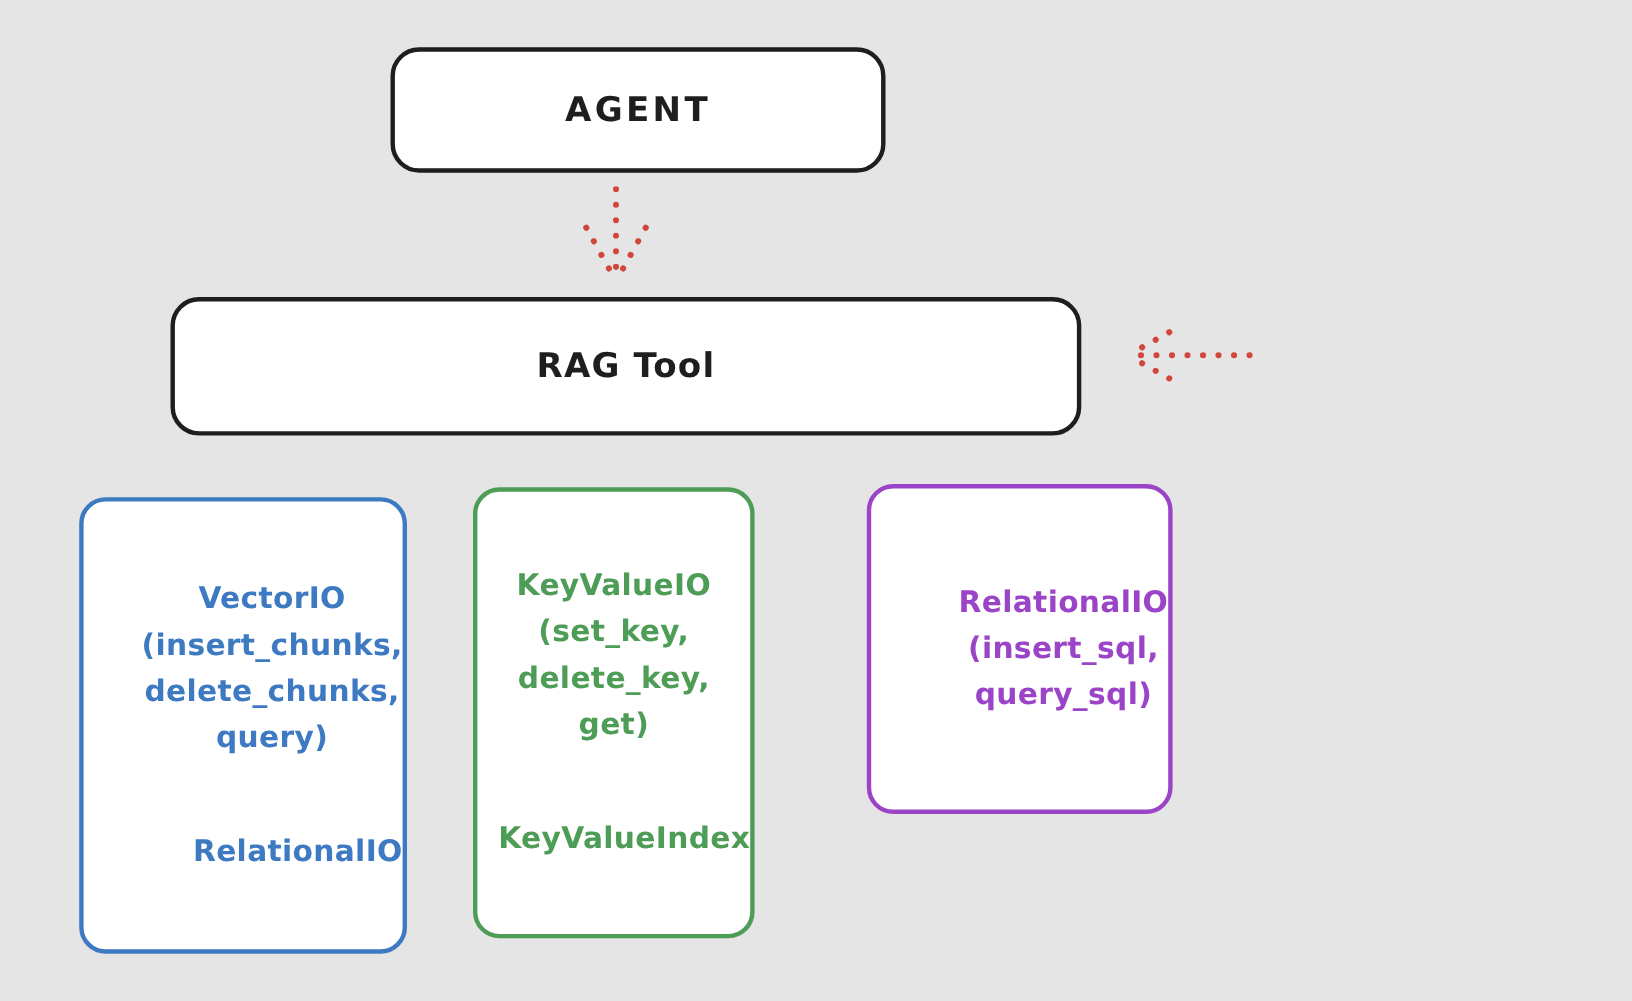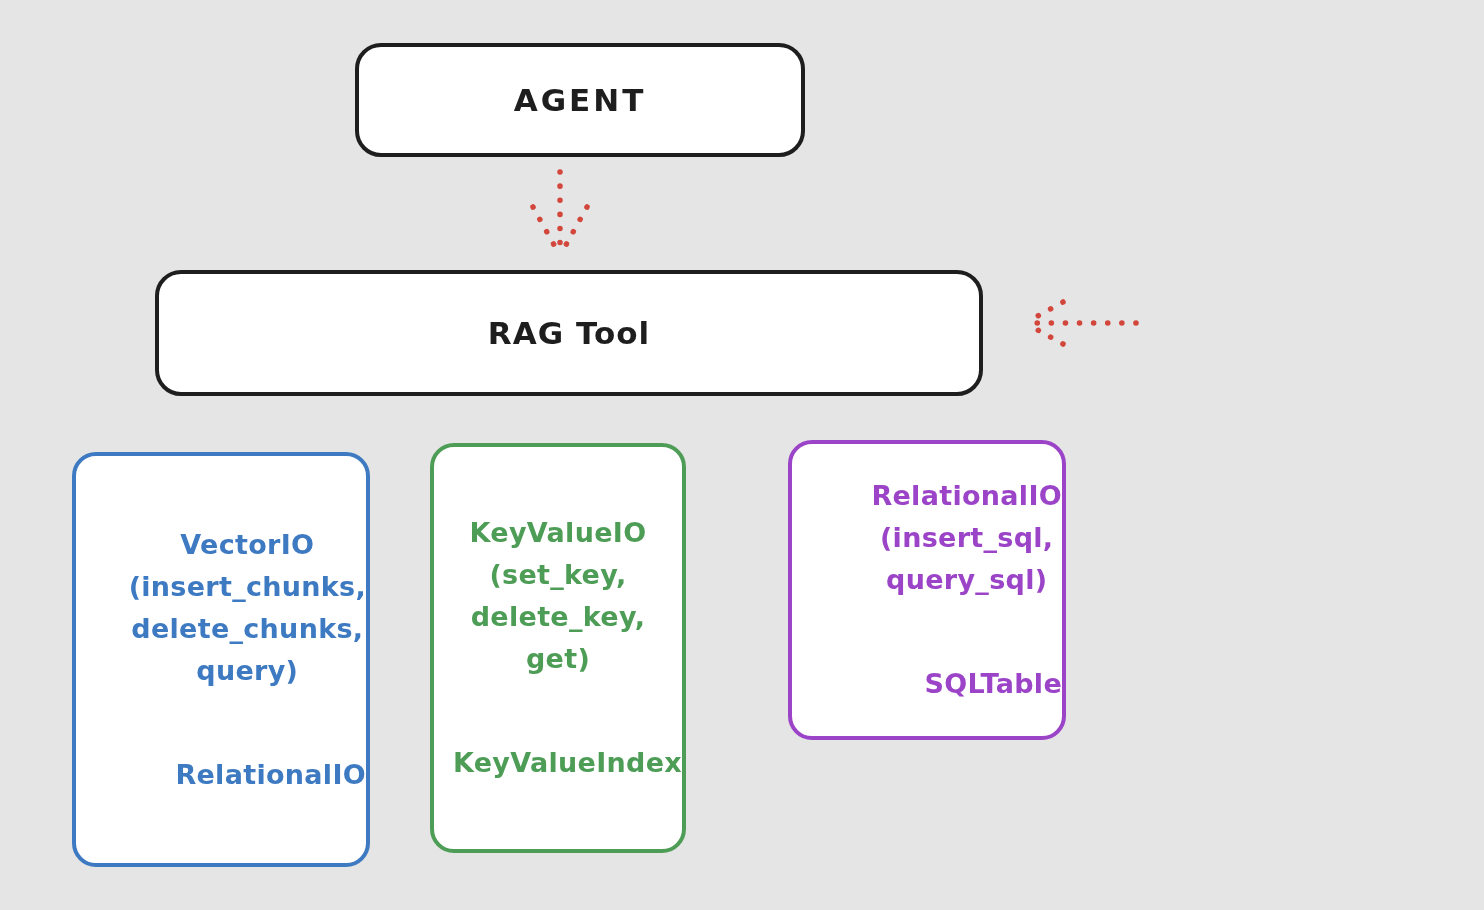--- a/index.html
+++ b/index.html
@@ -155,16 +155,15 @@
     <div class="storage-methods">KeyValueIO
 (set_key,
 delete_key, get)</div>
     <div class="storage-index">KeyValueIndex</div>
   </div>
 
   <div class="storage-box" id="relational-box">
     <div class="storage-methods">RelationalIO
 (insert_sql,
 query_sql)</div>
-    <div class="storage-index">SQLTable</div>
   </div>
 
 </div>
 
 </body></html>

